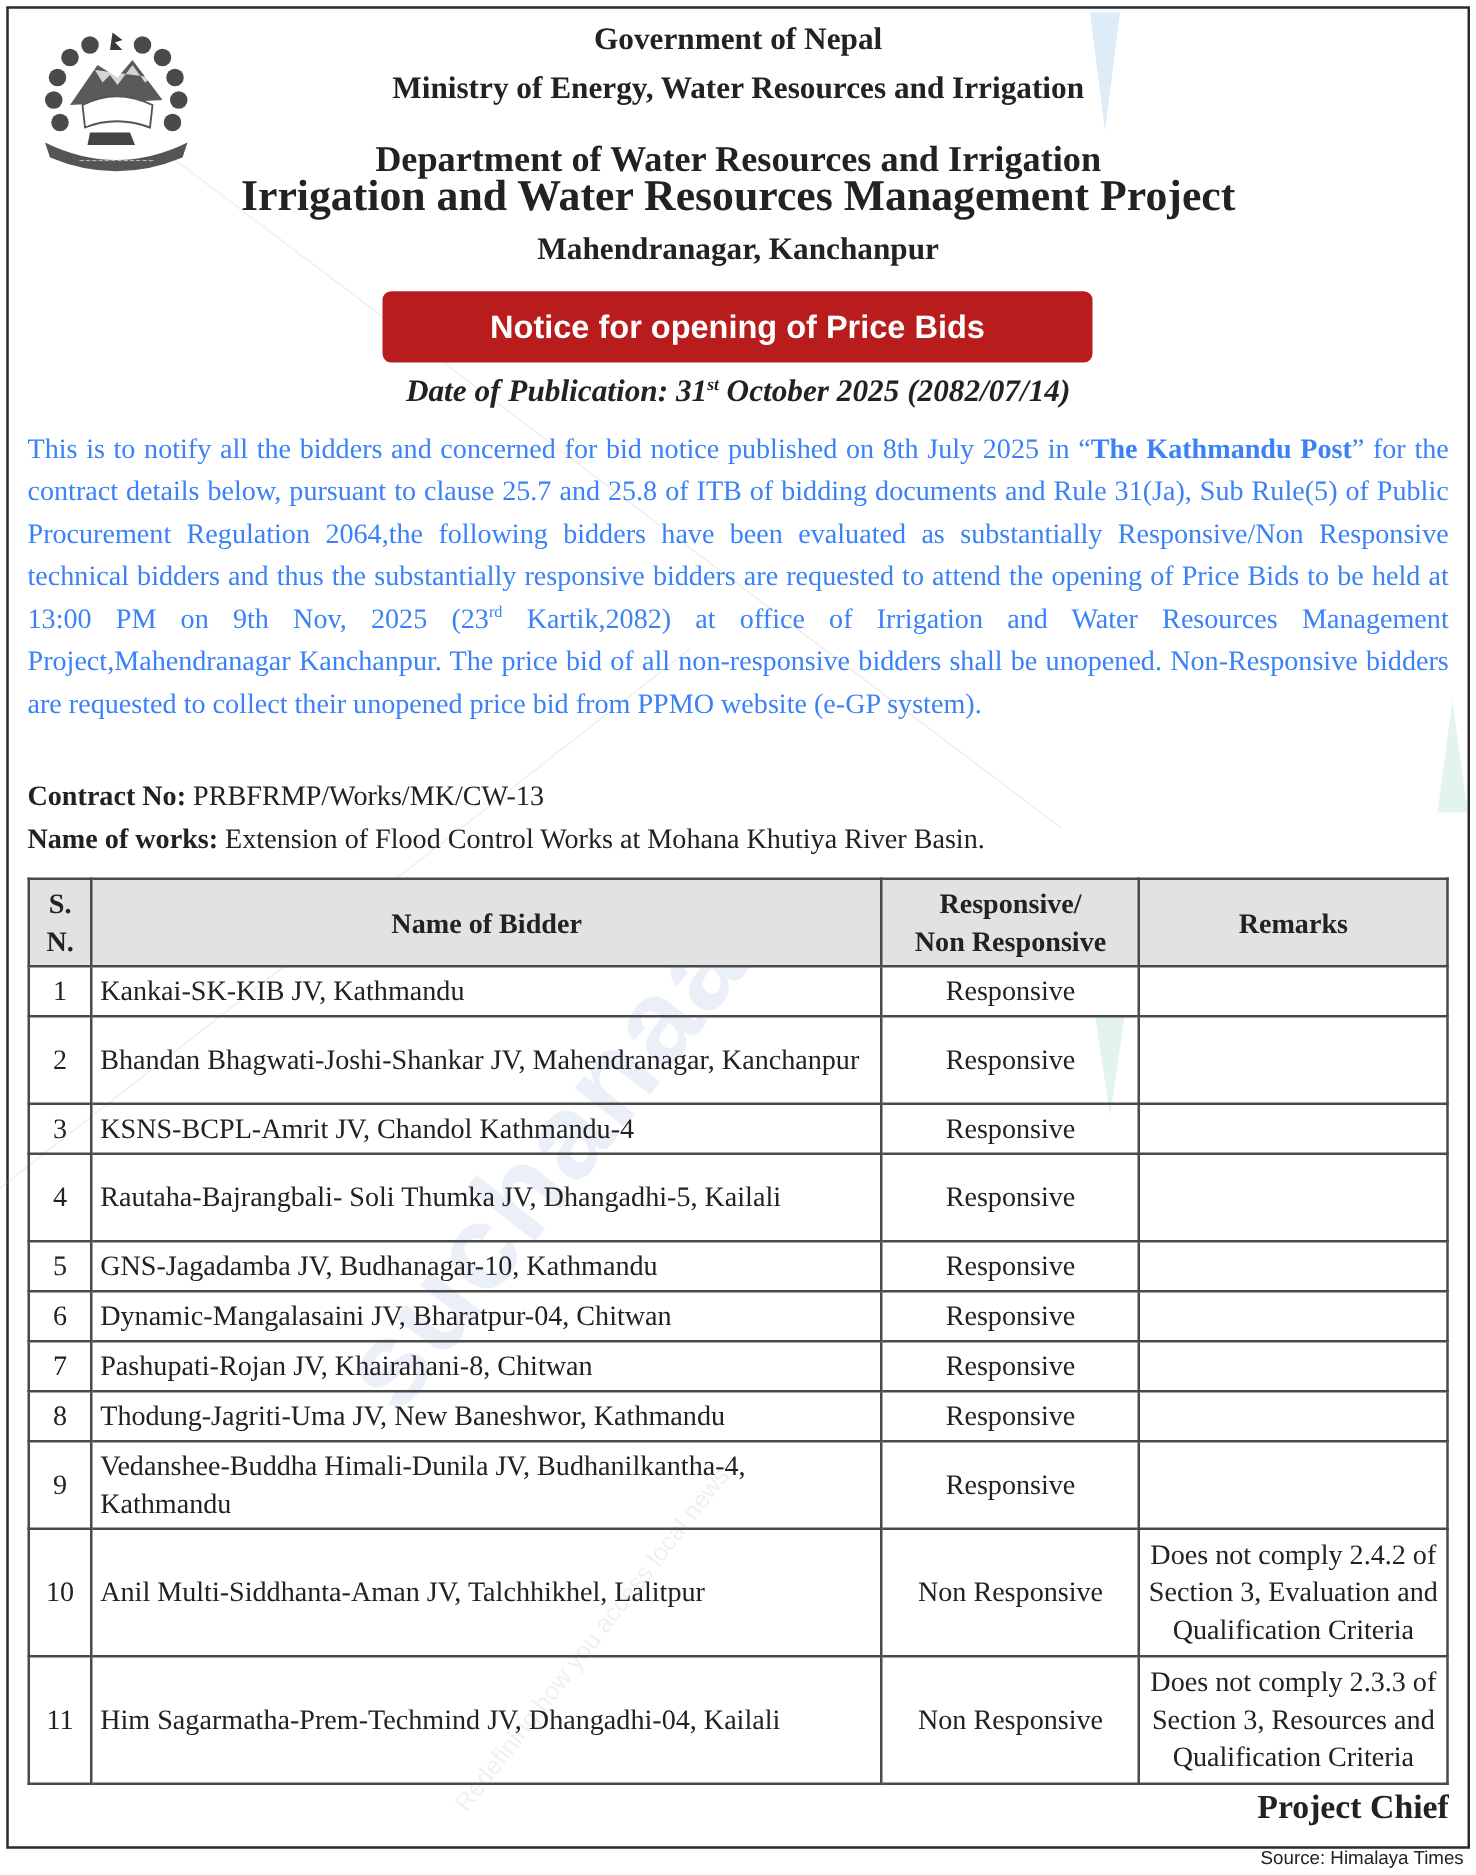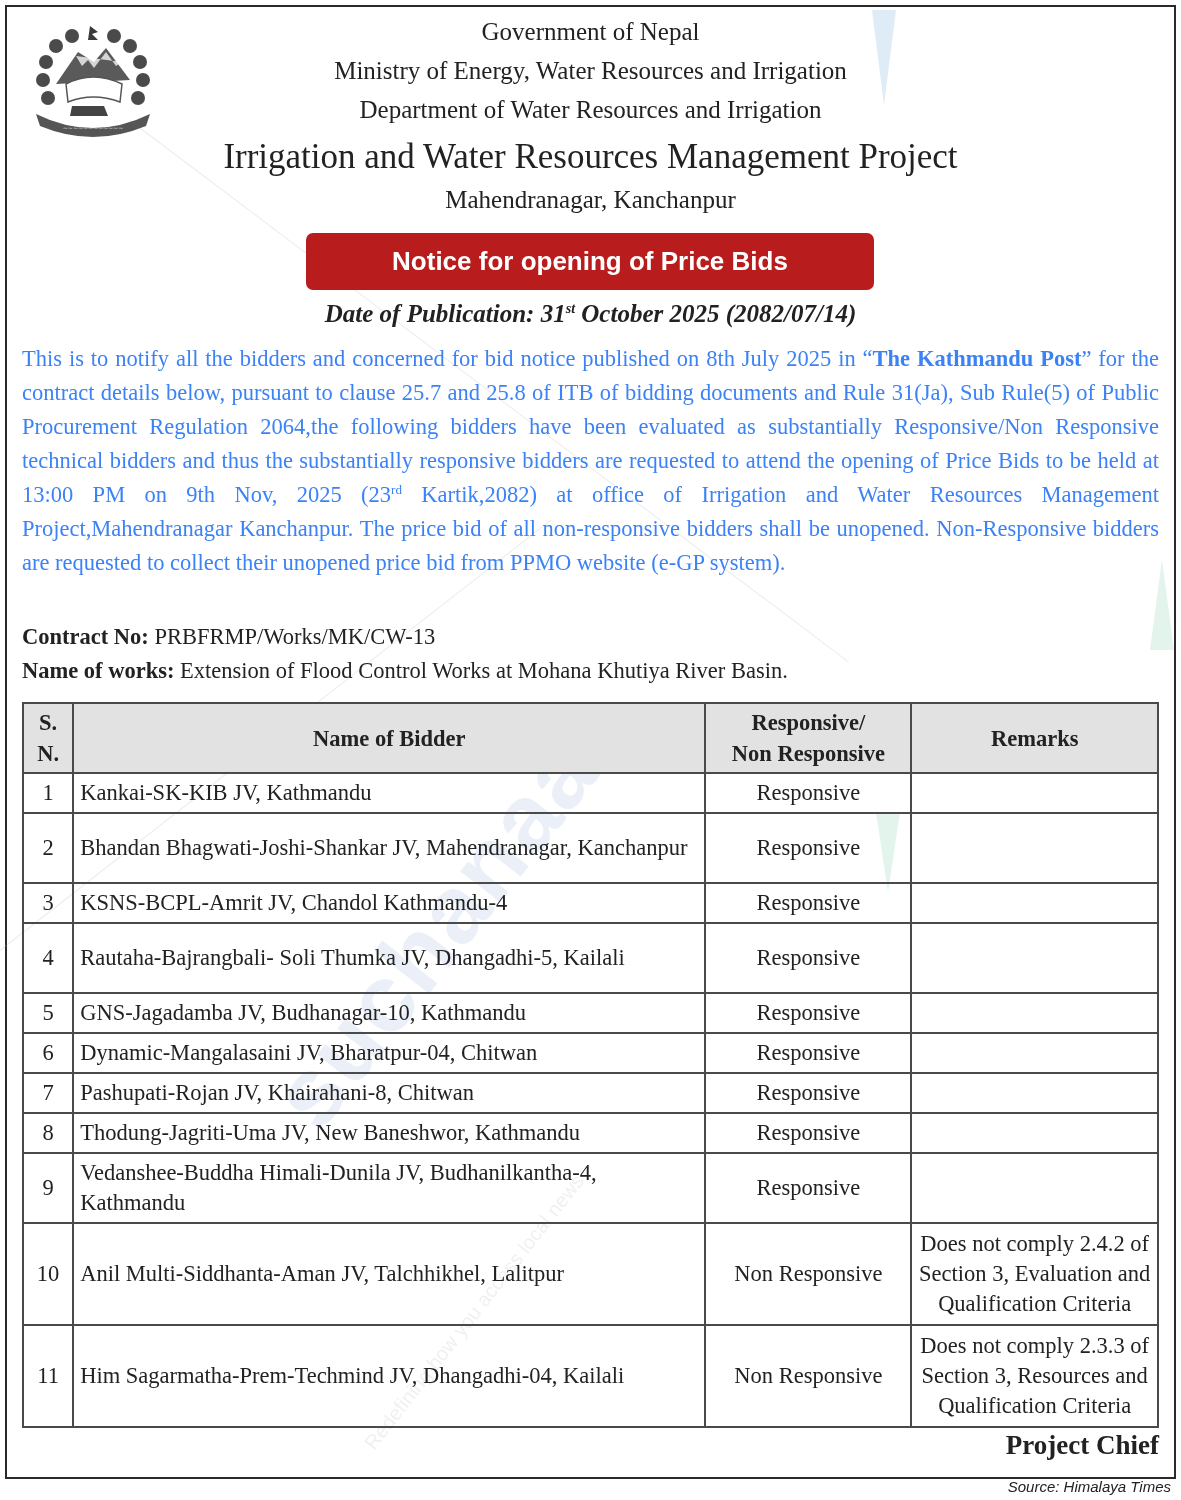--- a/index.html
+++ b/index.html
@@ -27,24 +27,24 @@
   .wm-a1 { left: 872px; top: 10px; border-top: 95px solid rgba(160,200,235,0.35); }
   .wm-a2 { left: 876px; top: 812px; border-top: 80px solid rgba(140,210,180,0.25); }
   .wm-a3 { left: 1150px; top: 560px; border-bottom: 90px solid rgba(140,210,180,0.25); }
   .wm-line { height: 1px; background: rgba(180,180,180,0.25); transform-origin: left center; }
   .wm-l1 { left: 130px; top: 120px; width: 900px; transform: rotate(37deg); }
   .wm-l2 { left: 0px; top: 950px; width: 700px; transform: rotate(-38deg); }
 
   
   .emblem { position: absolute; left: 26px; top: 22px; width: 134px; height: 118px; }
 
-  .hdr { position: absolute; left: 0; width: 1181px; text-align: center; font-weight: normal; color: #222; }
+  .hdr { position: absolute; left: 0; width: 1181px; text-align: center; font-weight: bold; color: #222; }
   .h1 { top: 18px; font-size: 25px; }
   .h2 { top: 57px; font-size: 25px; }
-  .h3 { top: 96px; font-size: 25px; }
+  .h3 { top: 112px; font-size: 29px; }
   .h4 { top: 137px; font-size: 35px; }
   .h5 { top: 186px; font-size: 25px; }
 
   .banner {
     position: absolute; left: 306px; top: 233px; width: 568px; height: 57px;
     background: #b91c1c; border-radius: 7px; color: #ffffff; text-align: center;
     font-family: "Liberation Sans", "DejaVu Sans", sans-serif; font-weight: bold; font-size: 26px;
     line-height: 57px;
   }
   .pubdate { position: absolute; left: 0; width: 1181px; top: 300px; text-align: center; font-weight: bold; font-size: 25px; color: #222; font-style: italic; }
@@ -73,21 +73,21 @@
   td.name { text-align: left; padding-left: 12px; width: 605px; }
   td.resp { text-align: center; width: 197px; }
   td.rem { text-align: center; width: 236px; line-height: 31px; }
   tr.r1 td { height: 40px; }
   tr.r2 td { height: 70px; }
   tr.r3 td { height: 102px; }
 
   .signature { position: absolute; right: 22px; top: 1430px; font-weight: bold; font-size: 27px; color: #222; }
   .source {
     position: absolute; right: 10px; top: 1478px; font-family: "Liberation Sans", "DejaVu Sans", sans-serif;
-    font-style: italic; font-size: 15px; color: #222; margin-left: 13px;
+    font-size: 15px; color: #222; margin-left: 13px;
   }
 </style>
 </head>
 <body>
 
 <div class="frame"></div>
 
 <div class="wm wm-line wm-l1"></div>
 <div class="wm wm-line wm-l2"></div>
 <div class="wm wm-arrow wm-a1"></div>

